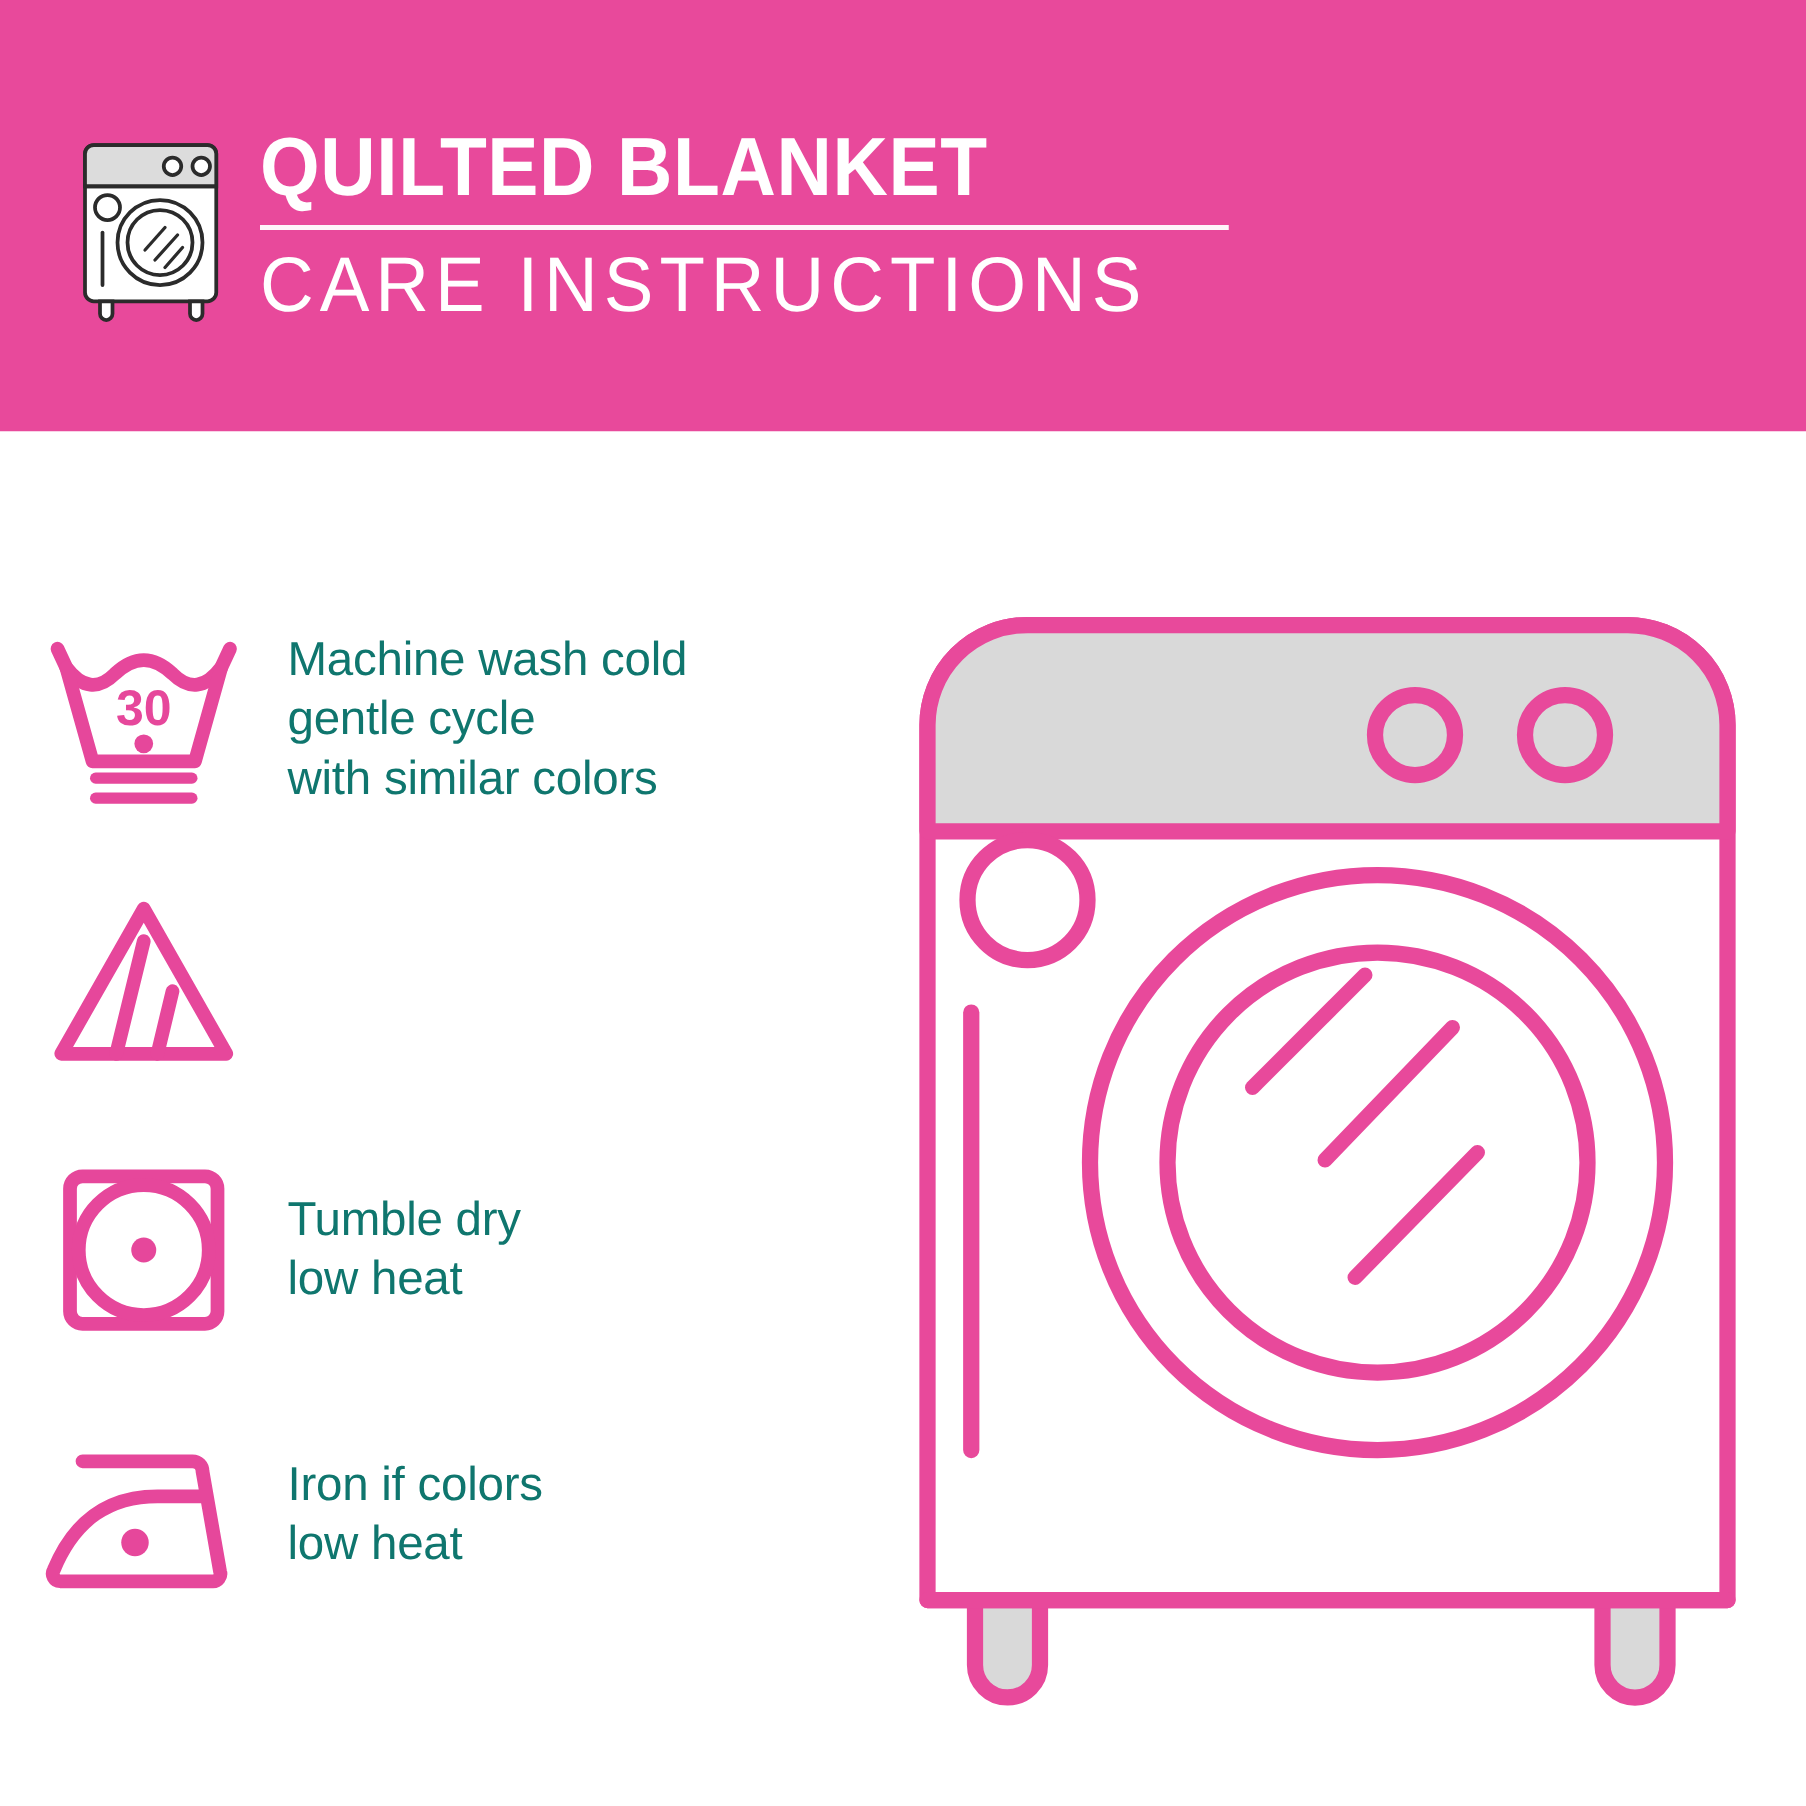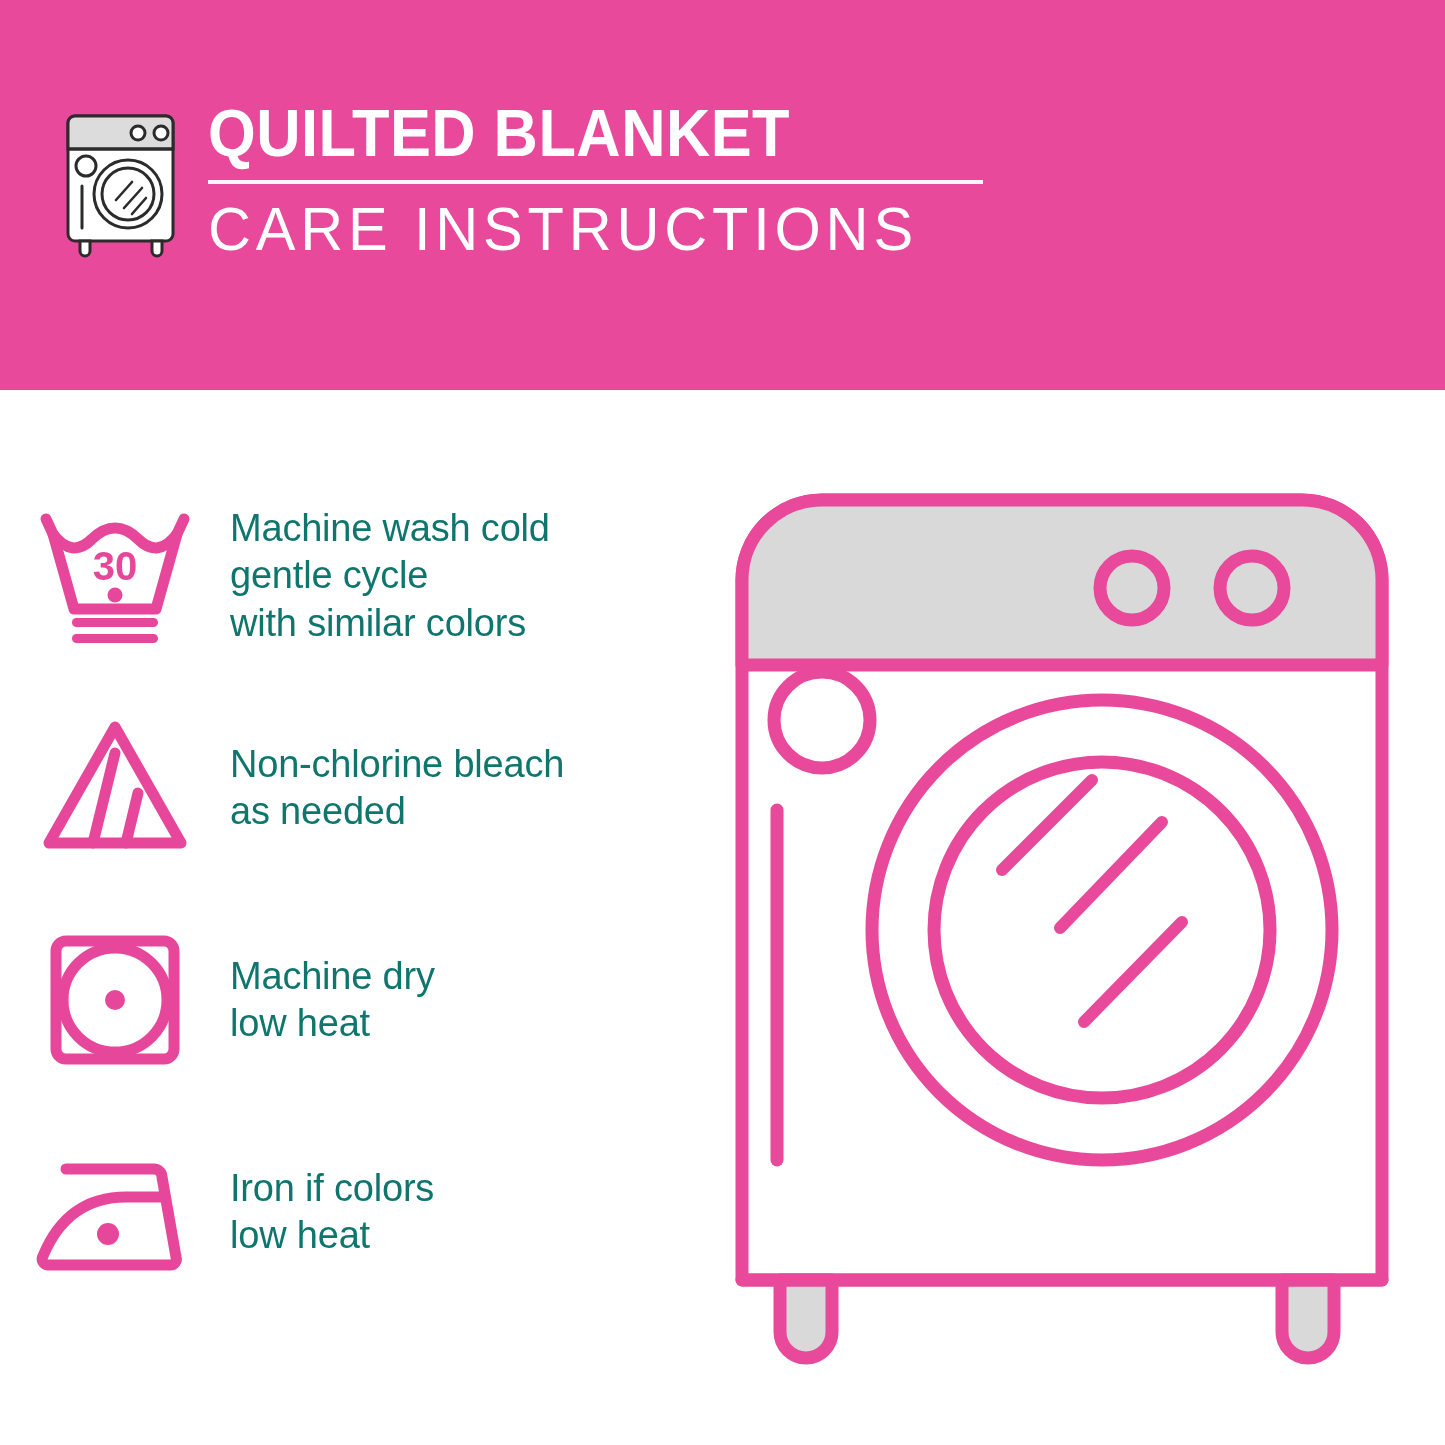--- a/index.html
+++ b/index.html
@@ -14,21 +14,21 @@
     overflow: hidden;
     position: relative;
   }
 
   
   #header-banner {
     position: absolute;
     left: 0;
     top: 0;
     width: 1445px;
-    height: 390px;
+    height: 345px;
     background: #e8499b;
     box-sizing: border-box;
   }
   #header-inner {
     position: absolute;
     left: 60px;
     top: 100px;
     display: flex;
     align-items: flex-start;
   }
@@ -185,38 +185,34 @@
   <div class="care-row">
     <div class="care-icon-cell">
       <svg width="170" height="150" viewBox="0 0 170 150" xmlns="http://www.w3.org/2000/svg">
         <g fill="none" stroke="#e6479b" stroke-width="11" stroke-linecap="round" stroke-linejoin="round">
           <path d="M85 14 L151 130 L19 130 Z"></path>
           <line x1="85" y1="40" x2="63" y2="130"></line>
           <line x1="108" y1="80" x2="96" y2="130"></line>
         </g>
       </svg>
     </div>
-    <div class="care-text">
-      <span class="line">Non-chlorine bleach</span>
-      <span class="line">as needed</span>
-    </div>
   </div>
 
   <div class="care-row">
     <div class="care-icon-cell">
       <svg width="170" height="150" viewBox="0 0 170 150" xmlns="http://www.w3.org/2000/svg">
         <g fill="none" stroke="#e6479b" stroke-width="11" stroke-linejoin="round">
           <rect x="26" y="16" width="118" height="118" rx="10" ry="10"></rect>
           <circle cx="85" cy="75" r="52"></circle>
         </g>
         <circle cx="85" cy="75" r="10" fill="#e6479b"></circle>
       </svg>
     </div>
     <div class="care-text">
-      <span class="line">Machine dry</span>
+      <span class="line">Tumble dry</span>
       <span class="line">low heat</span>
     </div>
   </div>
 
   <div class="care-row">
     <div class="care-icon-cell">
       <svg width="170" height="150" viewBox="0 0 170 150" xmlns="http://www.w3.org/2000/svg">
         <g fill="none" stroke="#e6479b" stroke-width="11" stroke-linecap="round" stroke-linejoin="round">
 
           <path d="M36 32 L124 32 a8 8 0 0 1 8 8 L146 120 a6 6 0 0 1 -6 8 L18 128 a6 6 0 0 1 -5 -9

